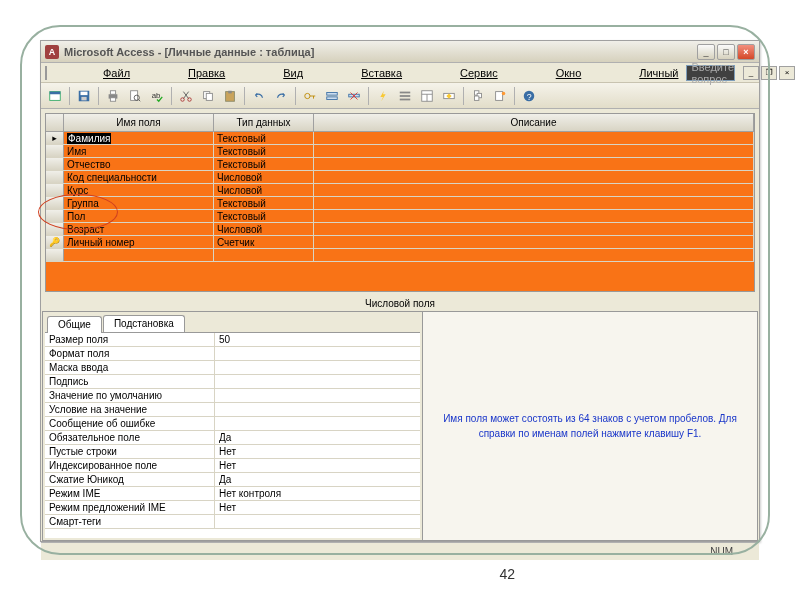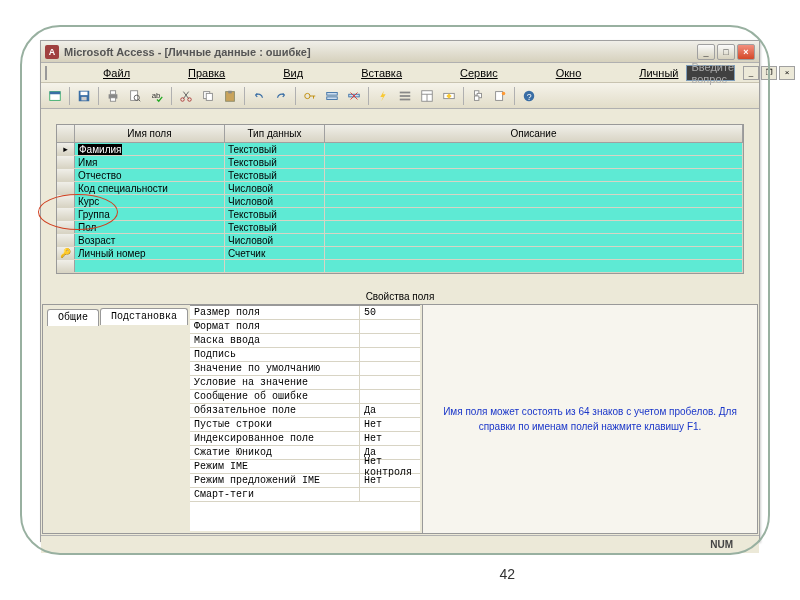--- a/index.html
+++ b/index.html
@@ -23,66 +23,66 @@
   .menu-item u { text-decoration: underline; }
   .help-box { margin-left: auto; width: 130px; height: 16px; border: 1px solid #7e9db9; background: #404040; color: #aaa; padding-left: 4px; display: flex; align-items: center; }
   .mdi-controls { display: flex; gap: 2px; margin-left: 6px; }
   .mdi-btn { width: 16px; height: 14px; background: #ece9d8; border: 1px solid #a0a0a0; display: flex; align-items: center; justify-content: center; font-size: 8px; cursor: pointer; }
 
   .toolbar { height: 26px; background: linear-gradient(#f5f3ea,#e2ddc9); border-bottom: 1px solid #b0b0b0; display: flex; align-items: center; padding: 0 4px; gap: 2px; }
   .tool-btn { width: 20px; height: 20px; display: flex; align-items: center; justify-content: center; border: 1px solid transparent; border-radius: 2px; cursor: pointer; }
   .tool-sep { width: 1px; height: 18px; background: #b0b0b0; margin: 0 2px; }
   .ic { width: 14px; height: 14px; display: inline-block; }
 
-  .grid-area { background: #5eead4; border: 1px solid #999; margin: 15px; height: 150px; overflow: hidden; position: relative; }
+  .grid-area { background: #f97316; border: 1px solid #999; margin: 4px; height: 179px; overflow: hidden; position: relative; }
   .grid-header { display: flex; height: 18px; background: linear-gradient(#f0efe9,#d8d4c4); border-bottom: 1px solid #a0a0a0; }
   .gh-sel { width: 18px; border-right: 1px solid #a0a0a0; }
   .gh-cell { border-right: 1px solid #a0a0a0; display: flex; align-items: center; justify-content: center; font-size: 10px; }
   .gh-name { width: 150px; }
   .gh-type { width: 100px; }
   .gh-desc { flex: 1; }
   .grid-row { display: flex; height: 13px; border-bottom: 1px solid #d8d4c4; }
   .gr-sel { width: 18px; background: linear-gradient(#f0efe9,#d8d4c4); border-right: 1px solid #a0a0a0; display: flex; align-items: center; justify-content: center; font-size: 9px; }
   .gr-cell { border-right: 1px solid #d8d4c4; padding-left: 3px; font-size: 10px; display: flex; align-items: center; overflow: hidden; }
   .gr-name { width: 150px; }
   .gr-type { width: 100px; }
   .gr-desc { flex: 1; }
   .row-selected .gr-name-text { background: #000; color: #fff; padding: 0 1px; }
 
   .props-label { text-align: center; background: #ece9d8; font-size: 10px; padding: 2px 0; }
 
   .props-area { display: flex; height: 230px; margin: 0 1px 1px 1px; }
-  .props-left { width: 380px; background: #ece9d8; border: 1px solid #999; border-right: none; display: flex; flex-direction: row; font-family: Liberation Mono, monospace; }
+  .props-left { width: 380px; background: #ece9d8; border: 1px solid #999; border-right: none; display: flex; flex-direction: column; }
   .tabs { display: flex; height: 20px; padding-left: 4px; padding-top: 3px; gap: 1px; }
   .tab { padding: 2px 10px; border: 1px solid #999; border-bottom: none; border-radius: 3px 3px 0 0; background: #ffffff; font-size: 10px; cursor: pointer; }
   .tab.active { background: #fff; position: relative; top: 1px; }
   .tab-body { flex: 1; background: #fff; border-top: 1px solid #999; margin: 0 2px 2px 2px; overflow: hidden; }
   .prop-row { display: flex; height: 14px; border-bottom: 1px solid #d8d4c4; }
   .prop-label { width: 170px; padding-left: 4px; font-size: 10px; display: flex; align-items: center; border-right: 1px solid #d8d4c4; }
   .prop-value { flex: 1; padding-left: 4px; font-size: 10px; display: flex; align-items: center; }
   .props-right { flex: 1; background: #f7f5ee; border: 1px solid #999; display: flex; align-items: center; justify-content: center; padding: 20px; }
   .hint-text { color: #1a36c9; font-size: 10px; text-align: center; line-height: 1.5; }
 
   .statusbar { height: 18px; background: #ece9d8; border-top: 1px solid #b0b0b0; display: flex; align-items: center; padding: 0 6px; font-size: 10px; color: #444; }
   .status-spacer { flex: 1; }
-  .status-cell { padding: 0 20px; font-weight: bold; }
+  .status-cell { padding: 0 20px; }
 
   .red-circle { position: absolute; left: 38px; top: 194px; width: 80px; height: 36px; border: 1.5px solid #d04020; border-radius: 50%; pointer-events: none; z-index: 10; }
 </style>
 </head>
 <body>
 
 <div class="slide-frame">
   <div class="rounded-border"></div>
 
   <div class="app-window">
 
     <div class="titlebar">
       <span class="titlebar-icon">A</span>
-      <span class="titlebar-text">Microsoft Access - [Личные данные : ошибке]</span>
+      <span class="titlebar-text">Microsoft Access - [Личные данные : таблица]</span>
       <div class="win-controls">
         <div class="win-btn">_</div>
         <div class="win-btn">□</div>
         <div class="win-btn close">×</div>
       </div>
     </div>
 
     <div class="menubar">
       <span class="doc-icon"></span>
       <span class="menu-item"><u>Файл</u></span>
@@ -322,21 +322,21 @@
             <div class="gr-sel"></div>
             <div class="gr-cell gr-name">
               <span class="gr-name-text"></span>
             </div>
             <div class="gr-cell gr-type"></div>
             <div class="gr-cell gr-desc"></div>
           </div>
         </div>
     </div>
 
-    <div class="props-label">Свойства поля</div>
+    <div class="props-label">Числовой поля</div>
     <div class="props-area">
       <div class="props-left">
         <div class="tabs">
           <div class="tab active">Общие</div>
           <div class="tab">Подстановка</div>
         </div>
         <div class="tab-body" id="props-body">
             <div class="prop-row">
               <div class="prop-label">Размер поля</div>
               <div class="prop-value">50</div>

